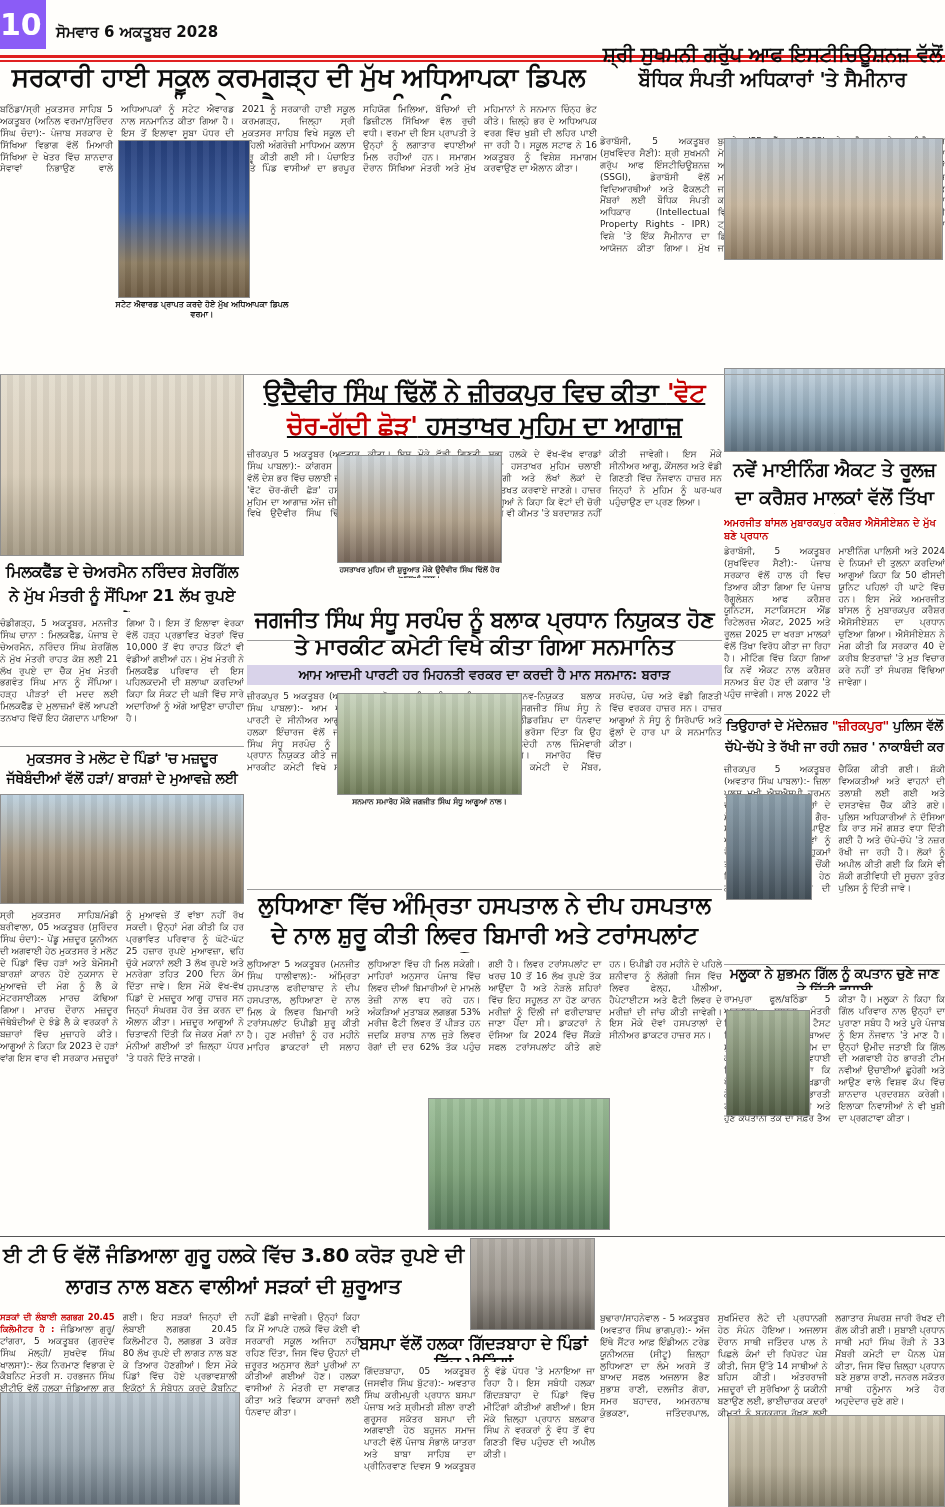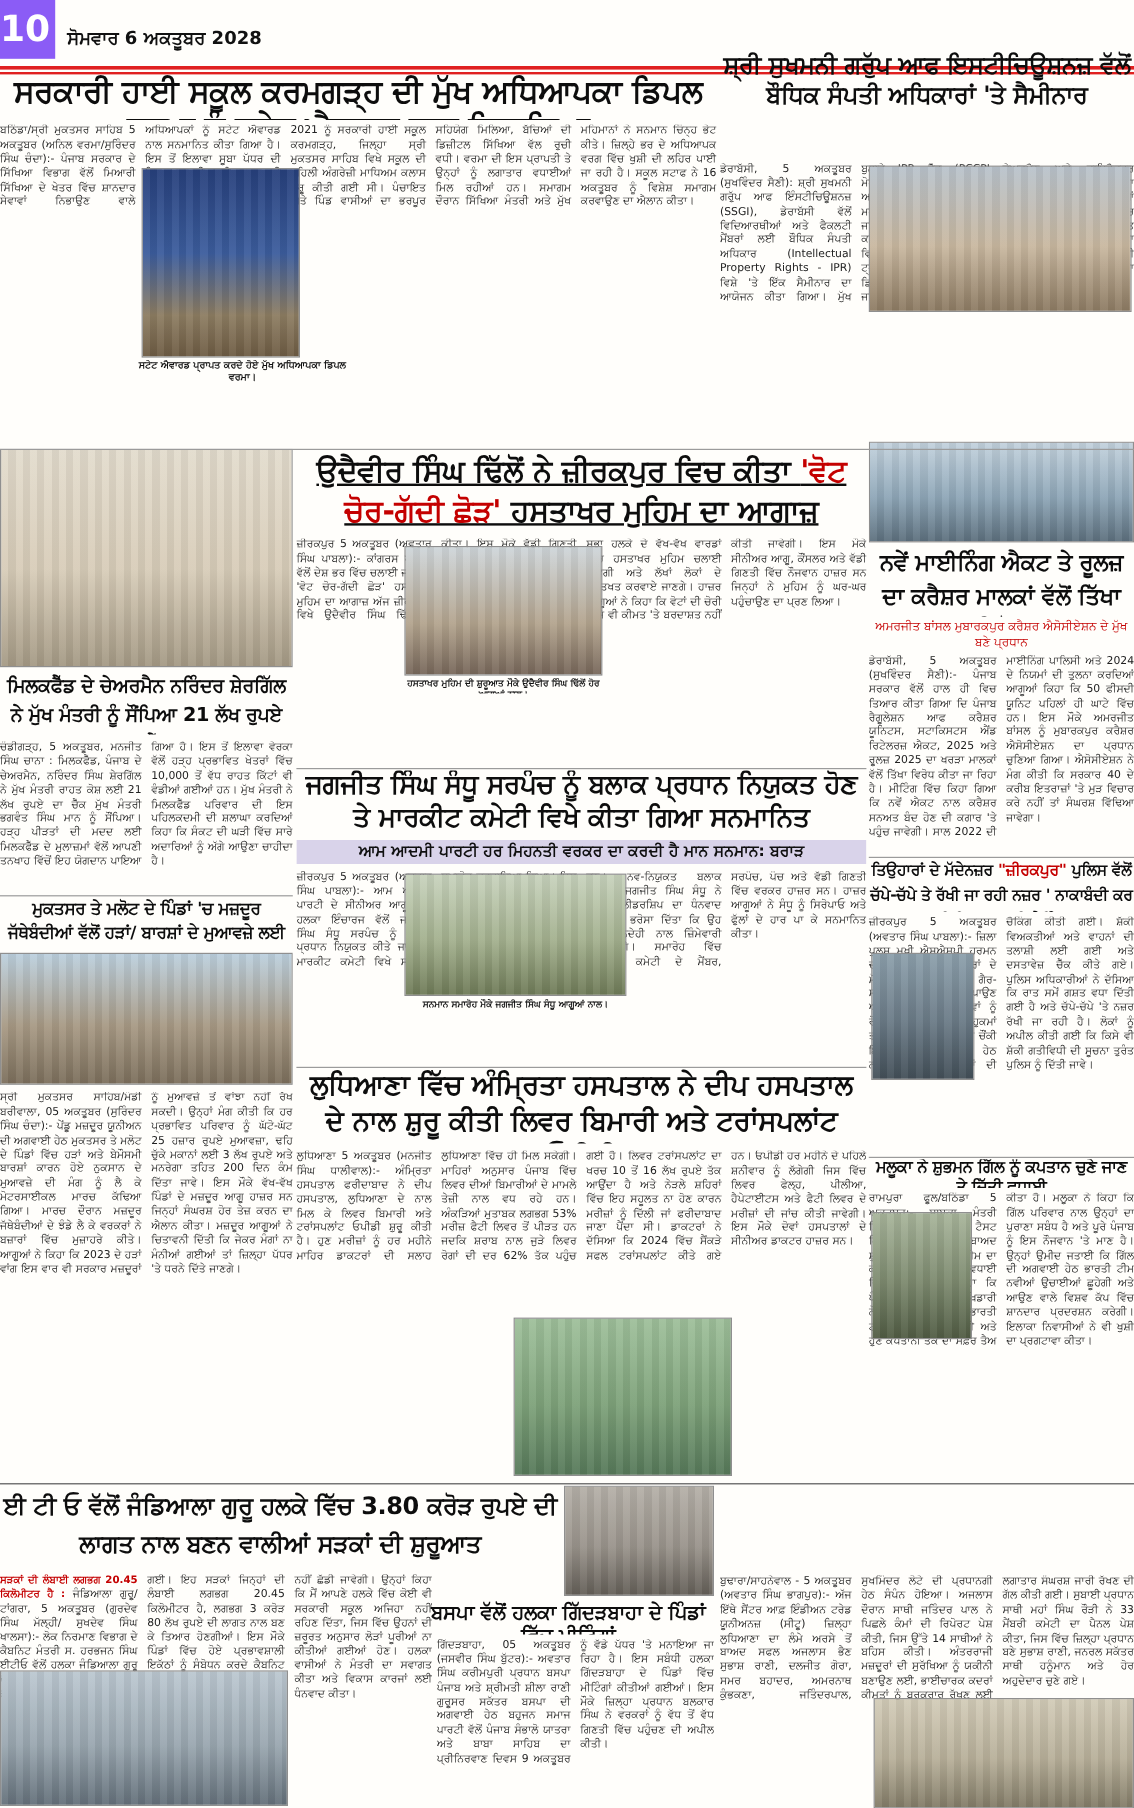--- a/index.html
+++ b/index.html
@@ -26,21 +26,21 @@
   .hl .red{color:#c40000;}
   .body{font-size:9px;line-height:1.32;text-align:justify;color:#222;overflow:hidden;}
   .cols2{column-count:2;column-gap:8px;}
   .cols3{column-count:3;column-gap:8px;}
   .cols4{column-count:4;column-gap:8px;}
   .cols5{column-count:5;column-gap:8px;}
   .photo{position:absolute;border:1px solid #8f8f8f;box-sizing:border-box;}
   .caption{position:absolute;font-size:8px;font-weight:700;text-align:center;
     color:#111;line-height:1.2;overflow:hidden;}
   .kicker{color:#c40000;font-weight:700;}
-  .kickline{position:absolute;color:#c40000;font-weight:400;text-align:center;overflow:hidden;}
+  .kickline{position:absolute;color:#c40000;font-weight:700;overflow:hidden;}
   .deck{position:absolute;background:#d9d3ea;font-weight:700;text-align:center;
     color:#101010;overflow:hidden;}
   .sep{position:absolute;background:#9b9b9b;height:1px;}
   
   #p1{background:linear-gradient(180deg,#27407c 0%,#3c5d9d 45%,#8d7d62 78%,#6e5c44 100%);}
   #p2{background:linear-gradient(180deg,#b9c3cc 0%,#c9b8a0 55%,#8d7b63 100%);}
   #p3{background:linear-gradient(180deg,#cfd6da 0%,#b3a48e 60%,#77675a 100%);}
   #p4{background:linear-gradient(180deg,#e3dccd 0%,#d8cdb9 55%,#a59a85 100%);}
   #p5{background:linear-gradient(180deg,#bcd0de 0%,#a89a85 55%,#7c6f5c 100%);}
   #p6{background:linear-gradient(180deg,#c8d3bd 0%,#a3b08e 55%,#6f7b58 100%);}
@@ -62,21 +62,21 @@
   #s2 .body{margin-top:6px;height:236px;}
   #s3{left:247px;top:377px;width:475px;height:262px;}
   #s3 .hl{font-size:25px;height:68px;line-height:1.3;text-decoration:underline;}
   #s3 .body{margin-top:4px;height:188px;}
   #s4{left:0;top:374px;width:244px;height:372px;}
   #s4 .hl{position:absolute;left:0;top:186px;width:244px;font-size:16px;height:52px;line-height:1.5;}
   #s4 .body{position:absolute;left:0;top:244px;width:244px;height:126px;}
   #s5{left:0;top:748px;width:244px;height:484px;}
   #s5 .hl{font-size:14px;height:42px;line-height:1.45;}
   #s5 .body{position:absolute;left:0;top:162px;width:244px;height:320px;}
-  #s6{left:247px;top:642px;width:475px;height:280px;}
+  #s6{left:247px;top:607px;width:475px;height:280px;}
   #s6 .hl{font-size:22px;height:56px;line-height:1.22;}
   #s6 .body{position:absolute;left:0;top:84px;width:475px;height:160px;}
   #s7{left:247px;top:891px;width:475px;height:341px;}
   #s7 .hl{font-size:23px;height:62px;line-height:1.3;}
   #s7 .body{position:absolute;left:0;top:68px;width:475px;height:272px;}
   #s8{left:724px;top:368px;width:221px;height:346px;}
   #s8 .hl{position:absolute;left:0;top:88px;width:221px;font-size:19px;height:58px;line-height:1.45;}
   #s8 .body{position:absolute;left:0;top:178px;width:221px;height:166px;}
   #s9{left:724px;top:716px;width:221px;height:248px;}
   #s9 .hl{font-size:13px;height:44px;line-height:1.6;}

